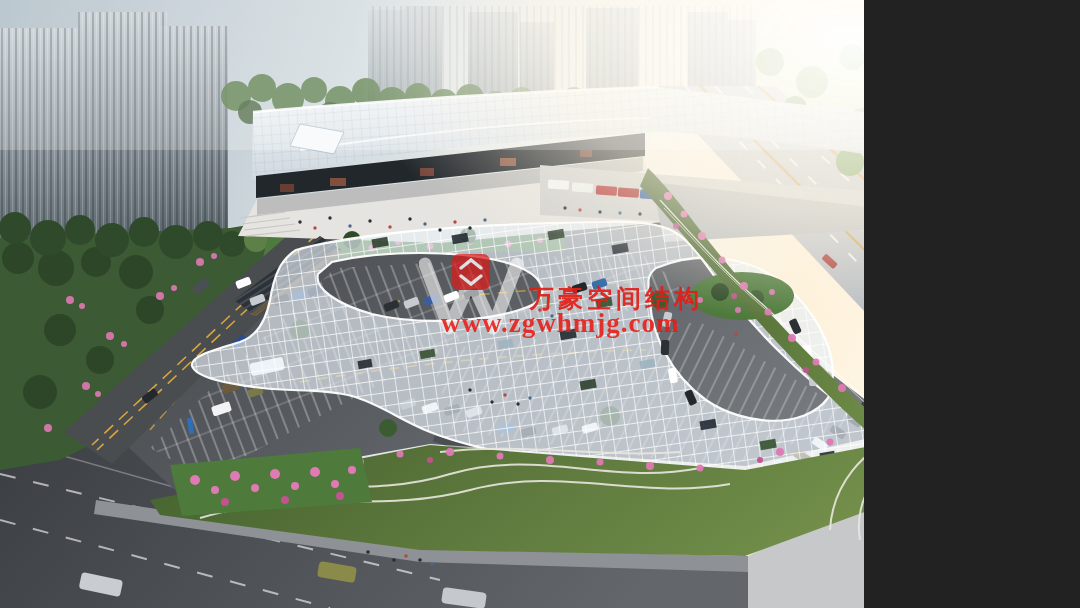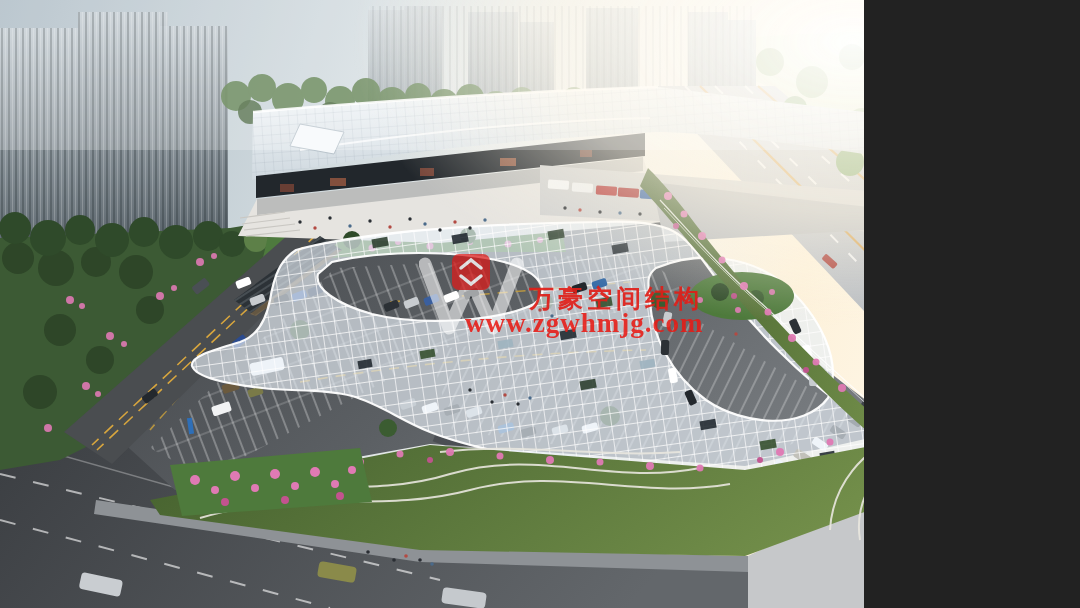--- a/index.html
+++ b/index.html
@@ -3,21 +3,21 @@
 <meta charset="utf-8">
 <style>
   html,body{margin:0;padding:0;background:#222;}
   .stage{position:relative;width:864px;height:608px;overflow:hidden;
          font-family:"Liberation Sans",sans-serif;}
   .stage svg{display:block;}
   .watermark{position:absolute;left:405px;top:242px;width:320px;height:110px;pointer-events:none;}
   .wm-logo{position:absolute;left:14px;top:4px;opacity:.8;}
   .wm-company{position:absolute;left:124px;top:40px;font-family:"Liberation Serif",serif;
       font-weight:bold;font-size:25px;letter-spacing:4px;color:rgba(224,30,24,.92);white-space:nowrap;}
-  .wm-url{position:absolute;left:60px;top:66px;font-family:"Liberation Serif",serif;
+  .wm-url{position:absolute;left:36px;top:66px;font-family:"Liberation Serif",serif;
       font-weight:bold;font-size:27px;letter-spacing:1px;color:rgba(231,26,20,.88);white-space:nowrap;}
 </style>
 </head>
 <body>
 
 <div class="stage">
 <svg width="1080" height="608" viewBox="0 0 1080 608">
  <defs>
   <linearGradient id="skyG" x1="0" y1="0" x2="1" y2="0.18">
     <stop offset="0" stop-color="#a9b8c2"></stop>

